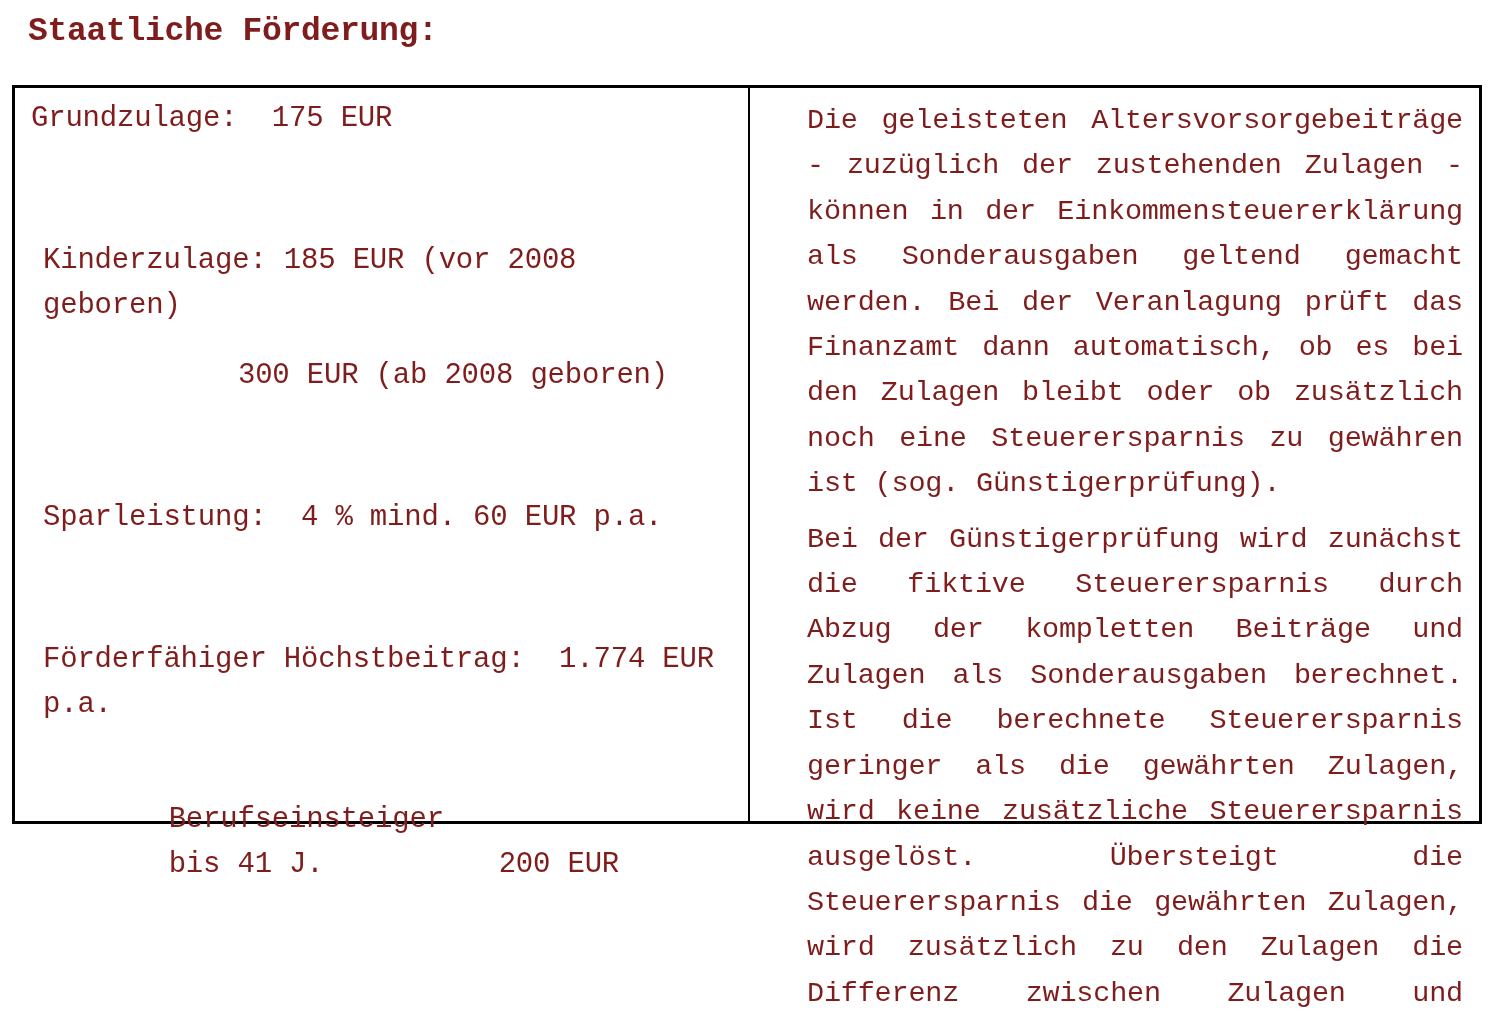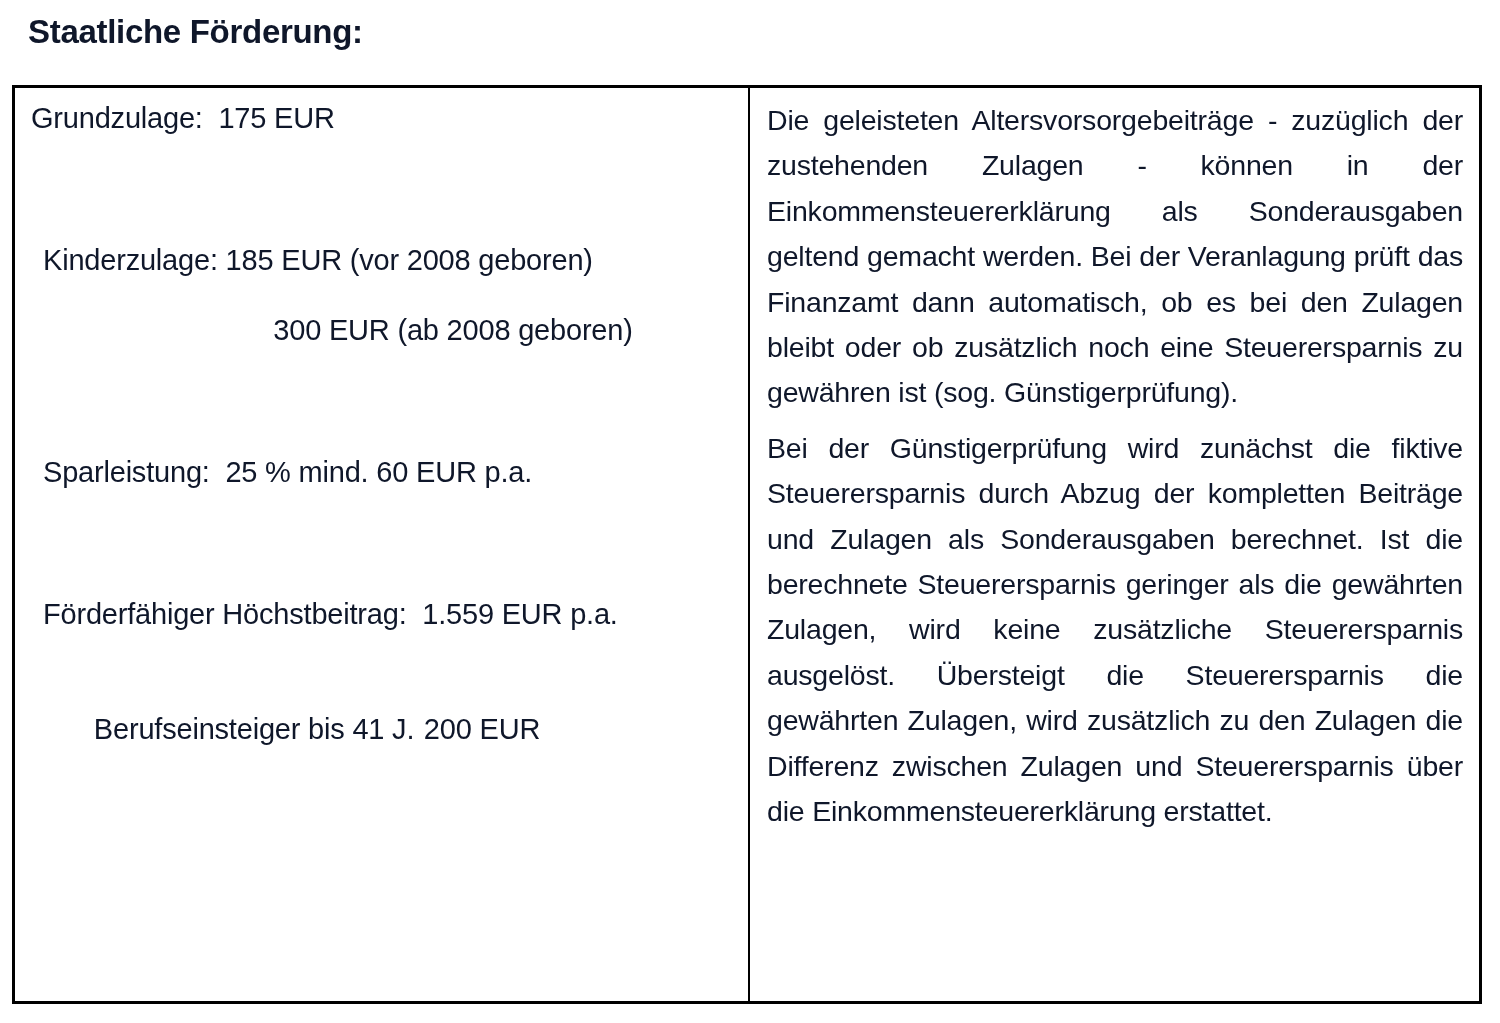--- a/index.html
+++ b/index.html
@@ -5,44 +5,45 @@
   html, body {
     margin: 0;
     padding: 0;
     background: #ffffff;
   }
   .page {
     position: relative;
     width: 1500px;
     height: 1023px;
     background: #ffffff;
-    color: #0f172a;
-    font-family: Liberation Sans, sans-serif;
+    color: #7f1d1d;
+    font-family: Liberation Mono, monospace;
     overflow: hidden;
   }
   .doc-title {
     position: absolute;
     left: 28px;
     top: 12px;
     margin: 0;
     font-size: 33px;
     line-height: 40px;
     font-weight: 700;
     letter-spacing: -0.3px;
   }
   .foerderung-table {
     position: absolute;
     left: 12px;
     top: 85px;
     width: 1470px;
-    height: 919px;
+    height: 739px;
     border: 3px solid #000000;
     box-sizing: border-box;
     display: flex;
     background: #ffffff;
+    gap: 40px;
   }
   .cell {
     box-sizing: border-box;
     height: 100%;
   }
   .cell-left {
     width: 735px;
     border-right: 2px solid #000000;
     padding: 8px 18px 0 16px;
   }
@@ -79,22 +80,22 @@
 <div class="page">
 
   <h1 class="doc-title">Staatliche Förderung:</h1>
 
   <div class="foerderung-table">
 
     <div class="cell cell-left">
       <p class="row">Grundzulage:  175 EUR</p>
       <p class="row gap-lg">Kinderzulage: 185 EUR (vor 2008 geboren)</p>
       <p class="row gap-sm indent">300 EUR (ab 2008 geboren)</p>
-      <p class="row gap-lg">Sparleistung:  25 % mind. 60 EUR p.a.</p>
-      <p class="row gap-lg">Förderfähiger Höchstbeitrag:  1.559 EUR p.a.</p>
+      <p class="row gap-lg">Sparleistung:  4 % mind. 60 EUR p.a.</p>
+      <p class="row gap-lg">Förderfähiger Höchstbeitrag:  1.774 EUR p.a.</p>
       <p class="row gap-sm">
         <span class="bonus-label">Berufseinsteiger bis 41 J.</span><span>200 EUR</span>
       </p>
     </div>
 
     <div class="cell cell-right">
       <p class="para">Die geleisteten Altersvorsorgebeiträge - zuzüglich der zustehenden Zulagen - können in der Einkommensteuererklärung als Sonderausgaben geltend gemacht werden. Bei der Veranlagung prüft das Finanzamt dann automatisch, ob es bei den Zulagen bleibt oder ob zusätzlich noch eine Steuerersparnis zu gewähren ist (sog. Günstigerprüfung).</p>
       <p class="para">Bei der Günstigerprüfung wird zunächst die fiktive Steuerersparnis durch Abzug der kompletten Beiträge und Zulagen als Sonderausgaben berechnet. Ist die berechnete Steuerersparnis geringer als die gewährten Zulagen, wird keine zusätzliche Steuerersparnis ausgelöst. Übersteigt die Steuerersparnis die gewährten Zulagen, wird zusätzlich zu den Zulagen die Differenz zwischen Zulagen und Steuerersparnis über die Einkommensteuererklärung erstattet.</p>
     </div>
 

